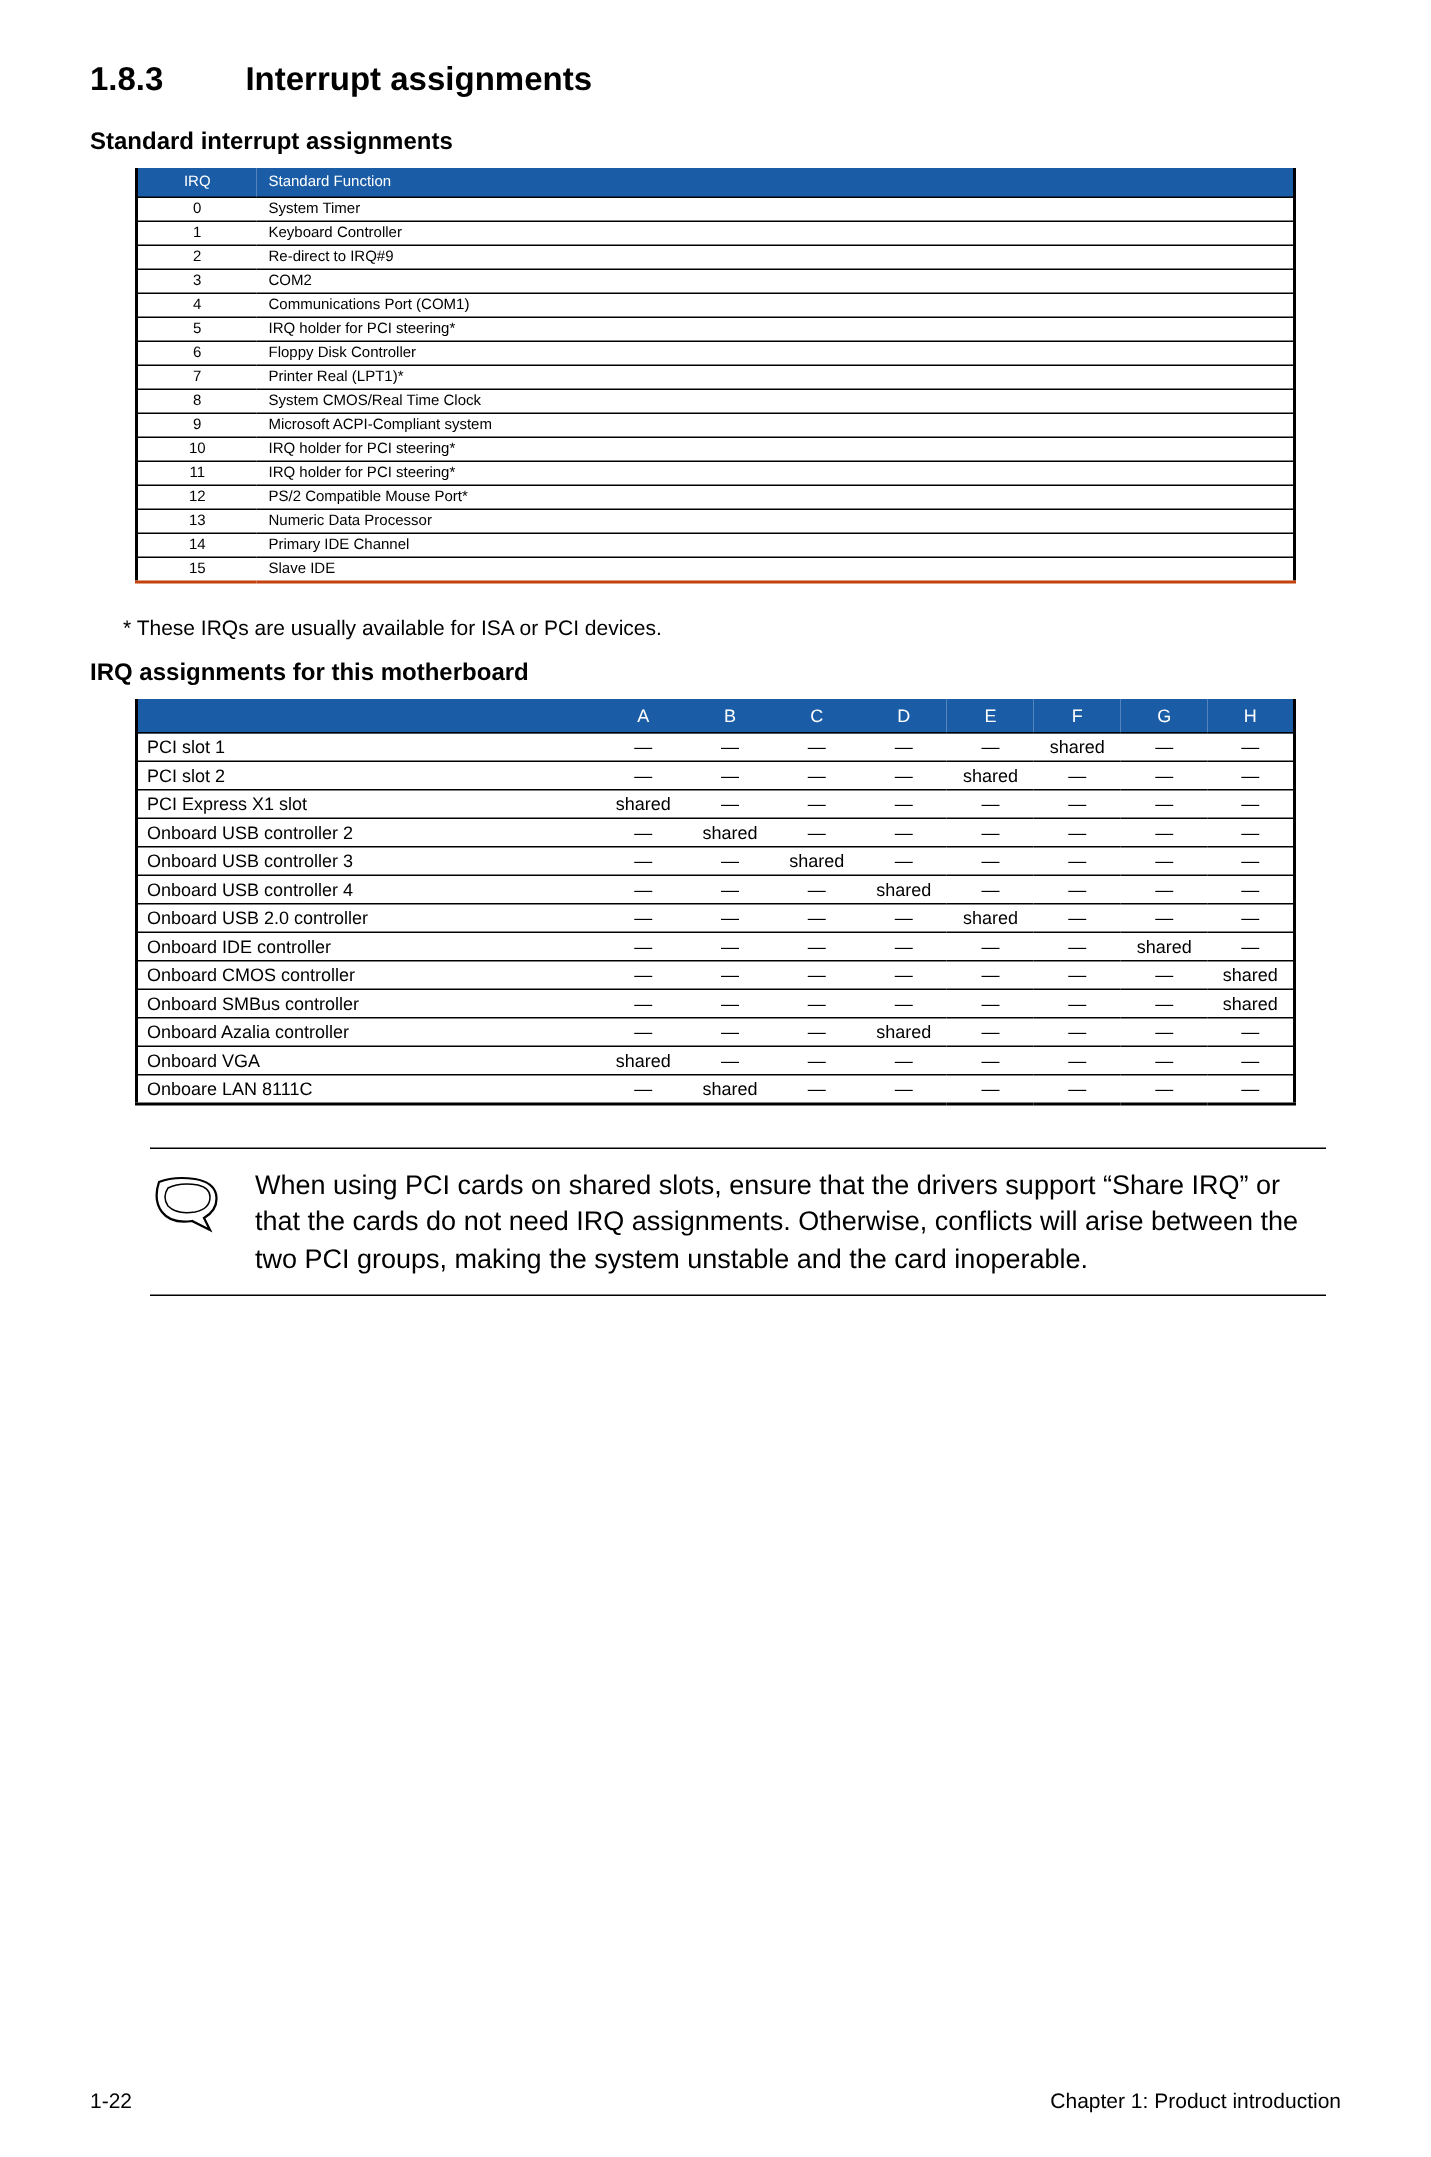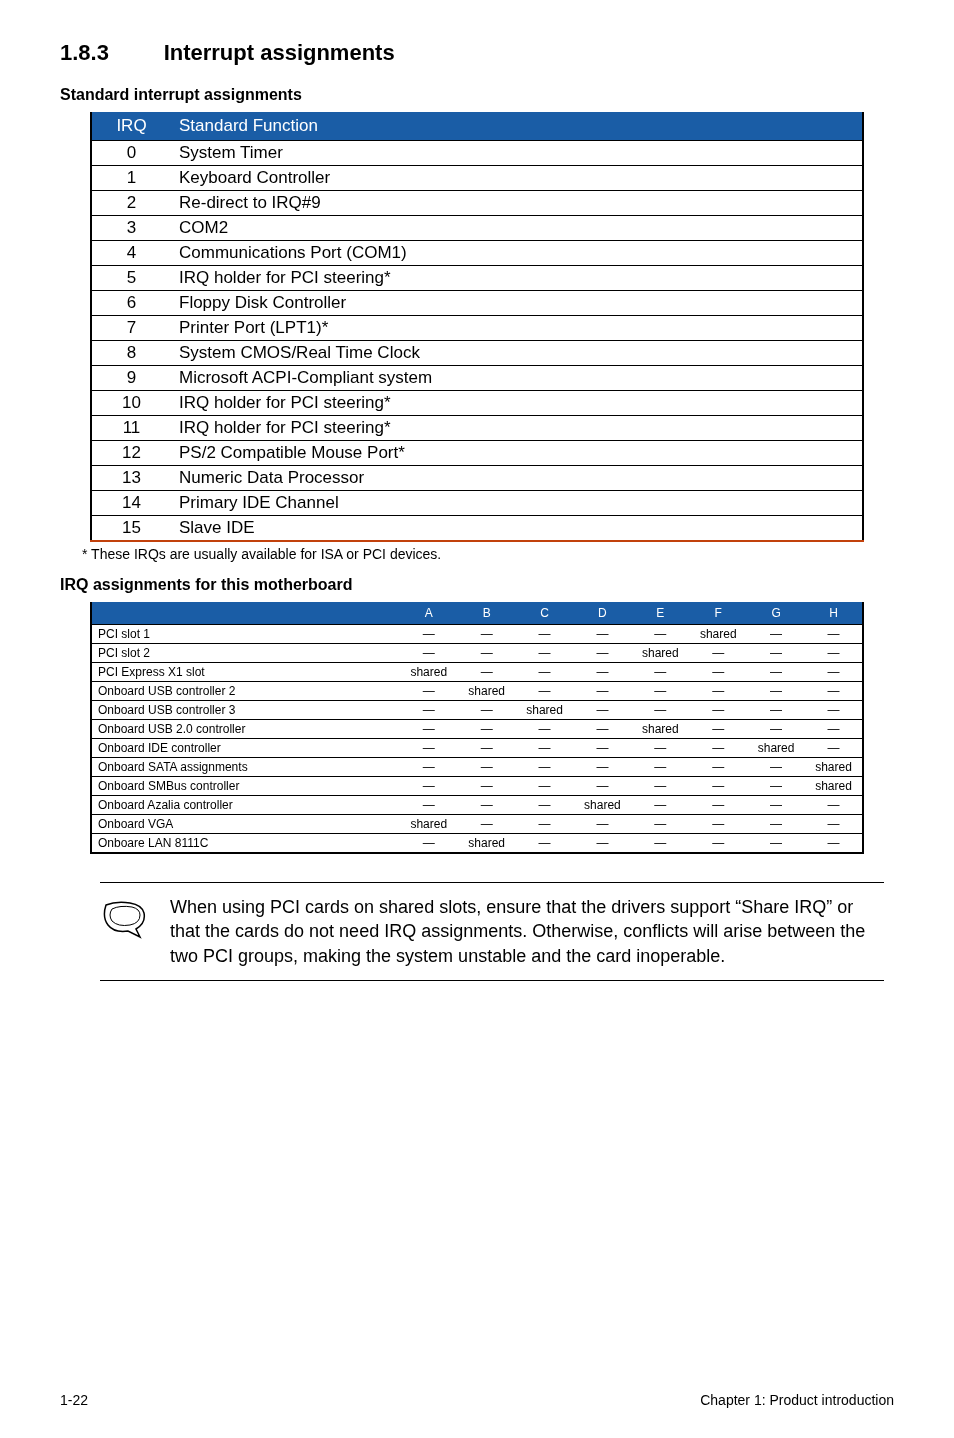--- a/index.html
+++ b/index.html
@@ -14,22 +14,22 @@
     position: relative;
     min-height: 1438px;
   }
   .h-section-num { font-size: 22px; font-weight: bold; display: inline-block; width: 100px; }
   .h-section-title { font-size: 22px; font-weight: bold; }
   .h-section { margin-bottom: 20px; }
   .h-sub { font-size: 16px; font-weight: bold; margin-bottom: 8px; }
   table.irq-table {
     width: 100%;
     border-collapse: collapse;
-    margin: 0 auto 4px auto;
-    font-size: 17px;
+    margin: 0 auto 21px auto;
+    font-size: 10px;
     border-left: 2px solid #000;
     border-right: 2px solid #000;
   }
   table.irq-table th {
     background: #1a5da6;
     color: #fff;
     font-weight: normal;
     text-align: left;
     padding: 4px 8px;
     border-bottom: 1px solid #000;
@@ -144,21 +144,21 @@
         <tr>
           <td>5</td>
           <td>IRQ holder for PCI steering*</td>
         </tr>
         <tr>
           <td>6</td>
           <td>Floppy Disk Controller</td>
         </tr>
         <tr>
           <td>7</td>
-          <td>Printer Port (LPT1)*</td>
+          <td>Printer Real (LPT1)*</td>
         </tr>
         <tr>
           <td>8</td>
           <td>System CMOS/Real Time Clock</td>
         </tr>
         <tr>
           <td>9</td>
           <td>Microsoft ACPI-Compliant system</td>
         </tr>
         <tr>
@@ -258,20 +258,31 @@
           <td>—</td>
           <td>—</td>
           <td>shared</td>
           <td>—</td>
           <td>—</td>
           <td>—</td>
           <td>—</td>
           <td>—</td>
         </tr>
         <tr>
+          <td>Onboard USB controller 4</td>
+          <td>—</td>
+          <td>—</td>
+          <td>—</td>
+          <td>shared</td>
+          <td>—</td>
+          <td>—</td>
+          <td>—</td>
+          <td>—</td>
+        </tr>
+        <tr>
           <td>Onboard USB 2.0 controller</td>
           <td>—</td>
           <td>—</td>
           <td>—</td>
           <td>—</td>
           <td>shared</td>
           <td>—</td>
           <td>—</td>
           <td>—</td>
         </tr>
@@ -280,21 +291,21 @@
           <td>—</td>
           <td>—</td>
           <td>—</td>
           <td>—</td>
           <td>—</td>
           <td>—</td>
           <td>shared</td>
           <td>—</td>
         </tr>
         <tr>
-          <td>Onboard SATA assignments</td>
+          <td>Onboard CMOS controller</td>
           <td>—</td>
           <td>—</td>
           <td>—</td>
           <td>—</td>
           <td>—</td>
           <td>—</td>
           <td>—</td>
           <td>shared</td>
         </tr>
         <tr>

